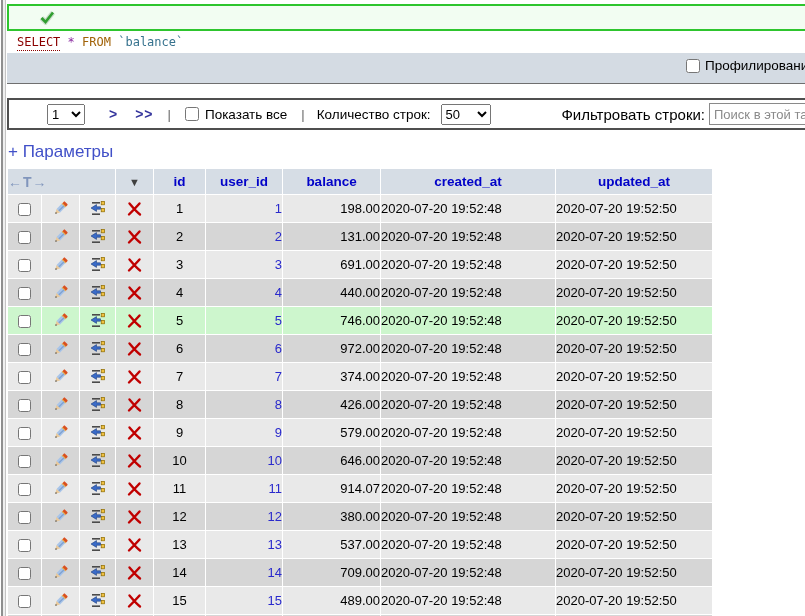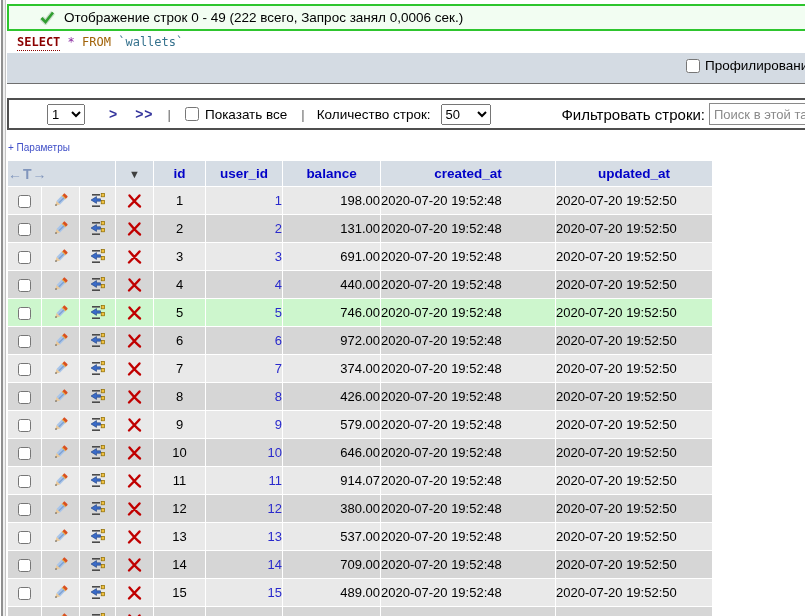--- a/index.html
+++ b/index.html
@@ -15,21 +15,21 @@
 
   
   .success-box{
     margin-top:4px;height:23px;border:2px solid #2EC52E;background:#F2FDF2;
     display:flex;align-items:center;padding-left:30px;gap:9px;font-size:13.5px;
   }
   .success-box .ck{display:inline-flex;align-items:center;}
 
   
   .sql-query{background:#fff;padding:4px 0 4px 10px;font-family:"DejaVu Sans Mono",monospace;font-size:12px;}
-  .kw-select{color:#8B0000;border-bottom:1px dotted #8B0000;padding-bottom:1px;font-weight:bold;}
+  .kw-select{color:#8B0000;border-bottom:1px dotted #8B0000;padding-bottom:1px;}
   .kw-star{color:#8A2BA0;}
   .kw-from{color:#a16207;}
   .kw-table{color:#36728E;}
   .sql-strip{background:#D4DBE3;height:30px;border-bottom:1px solid #6f6f6f;position:relative;}
   .profiling{position:absolute;left:679px;top:5px;display:flex;align-items:center;gap:5px;font-size:13.5px;white-space:nowrap;}
   .profiling input{width:14px;height:14px;margin:0;}
 
   
   .toolbar{
     margin-top:14px;border:2px solid #4f4f4f;height:28px;width:860px;
@@ -40,21 +40,21 @@
   .nav-link{color:#33339C;font-weight:bold;font-size:14px;text-decoration:none;margin-left:24px;cursor:pointer;}
   .nav-link.last{margin-left:18px;letter-spacing:1px;}
   .showall-cb{width:14px;height:14px;margin:0 0 0 14px;}
   .showall-lb{margin-left:6px;font-size:13.5px;}
   .cnt-lb{margin-left:12px;font-size:13.5px;}
   .rows-select{margin-left:10px;width:50px;height:21px;font-size:13px;font-family:"Liberation Sans",sans-serif;}
   .filter-lb{margin-left:auto;font-size:15px;}
   .filter-input{margin-left:4px;width:150px;height:18px;border:1px solid #8a8a8a;padding:1px 4px;font-size:13px;color:#333;}
   .filter-input::placeholder{color:#8a8a8a;}
 
-  .params-link{display:inline-block;margin-top:12px;margin-left:1px;color:#4150C8;text-decoration:none;font-size:10px;cursor:pointer;}
+  .params-link{display:inline-block;margin-top:12px;margin-left:1px;color:#4150C8;text-decoration:none;font-size:17px;cursor:pointer;}
 
   
   table.results{border-collapse:collapse;margin-top:6px;table-layout:fixed;width:705px;}
   table.results th,table.results td{border:1px solid #fff;padding:0;overflow:hidden;}
   table.results th{background:#D6DDE5;height:25px;color:#0202C8;font-size:13.5px;font-weight:bold;}
   th.th-browse{text-align:left;padding-left:10px;}
   th.th-opt{text-align:center;}
   .browse-glyph{color:#8095BC;font-size:14px;font-weight:bold;letter-spacing:1px;}
   .opt-glyph{color:#3f3f3f;font-size:11px;}
   th.th-num{text-align:center;}
@@ -79,29 +79,28 @@
 
 <div class="content">
 
   <div class="success-box">
     <span class="ck">
       <svg width="16" height="15" viewBox="0 0 16 15">
         <path d="M2.5 8 L6.5 12 L14 2.5" stroke="#9dbb9d" stroke-width="5" fill="none" opacity="0.5"></path>
         <path d="M2.5 8 L6.5 12 L14 2.5" stroke="#2F9E2F" stroke-width="2.6" fill="none"></path>
       </svg>
     </span>
-    <span>Отображение строк 0 - 49 (222 всего, Запрос занял 0,0006 сек.)</span>
   </div>
 
   <div class="sql-box">
     <div class="sql-query">
       <span class="kw-select">SELECT</span>
       <span class="kw-star">*</span>
       <span class="kw-from">FROM</span>
-      <span class="kw-table">`wallets`</span>
+      <span class="kw-table">`balance`</span>
     </div>
     <div class="sql-strip">
       <label class="profiling">
         <input type="checkbox" style="">
         <span>Профилирование</span>
       </label>
     </div>
   </div>
 
   <div class="toolbar">

